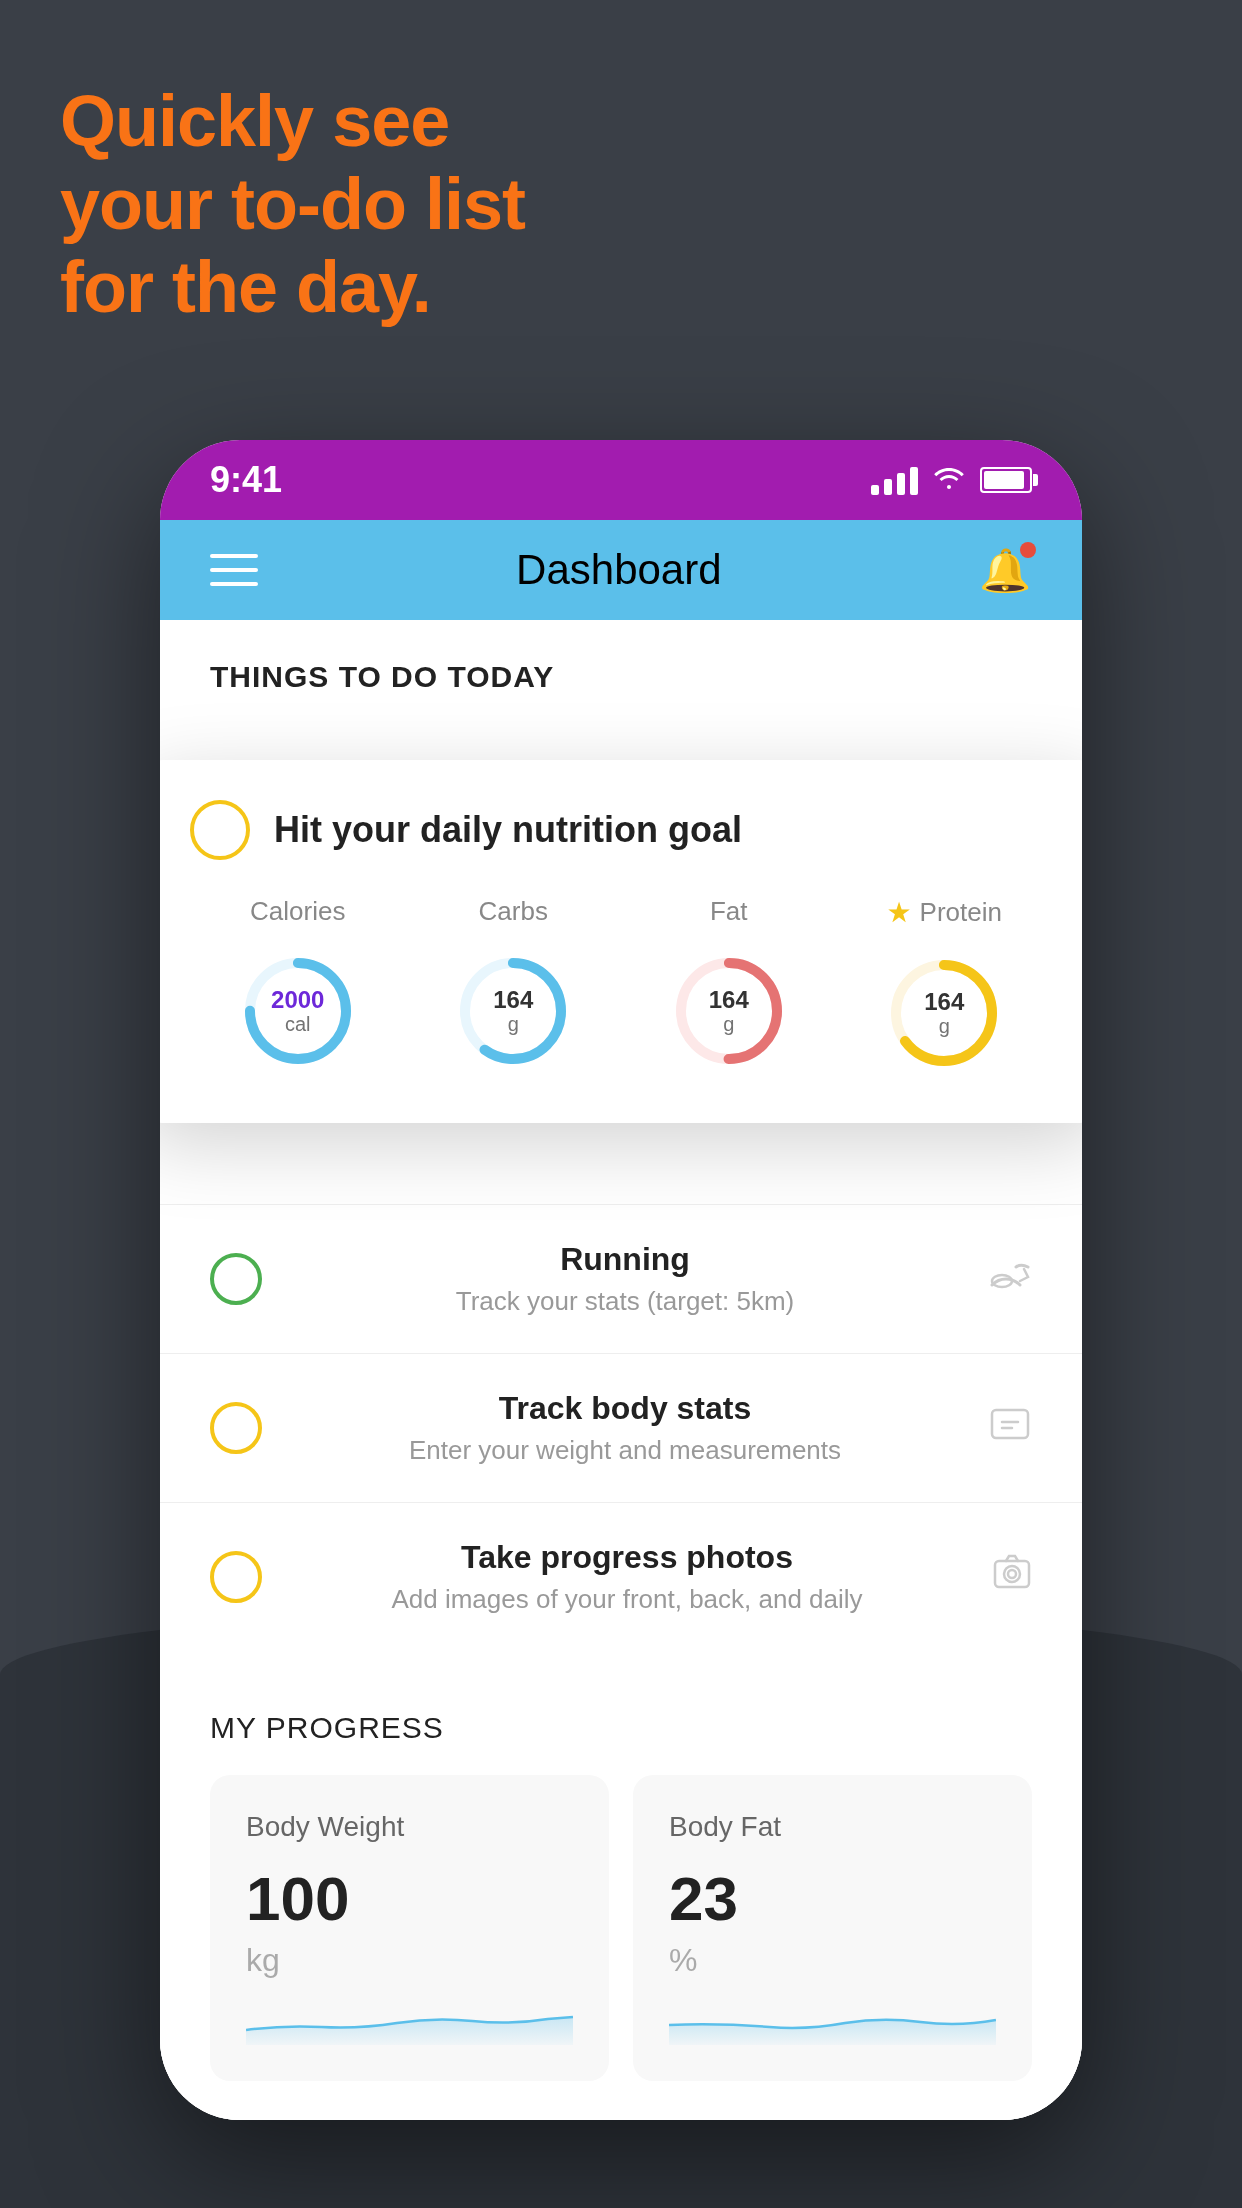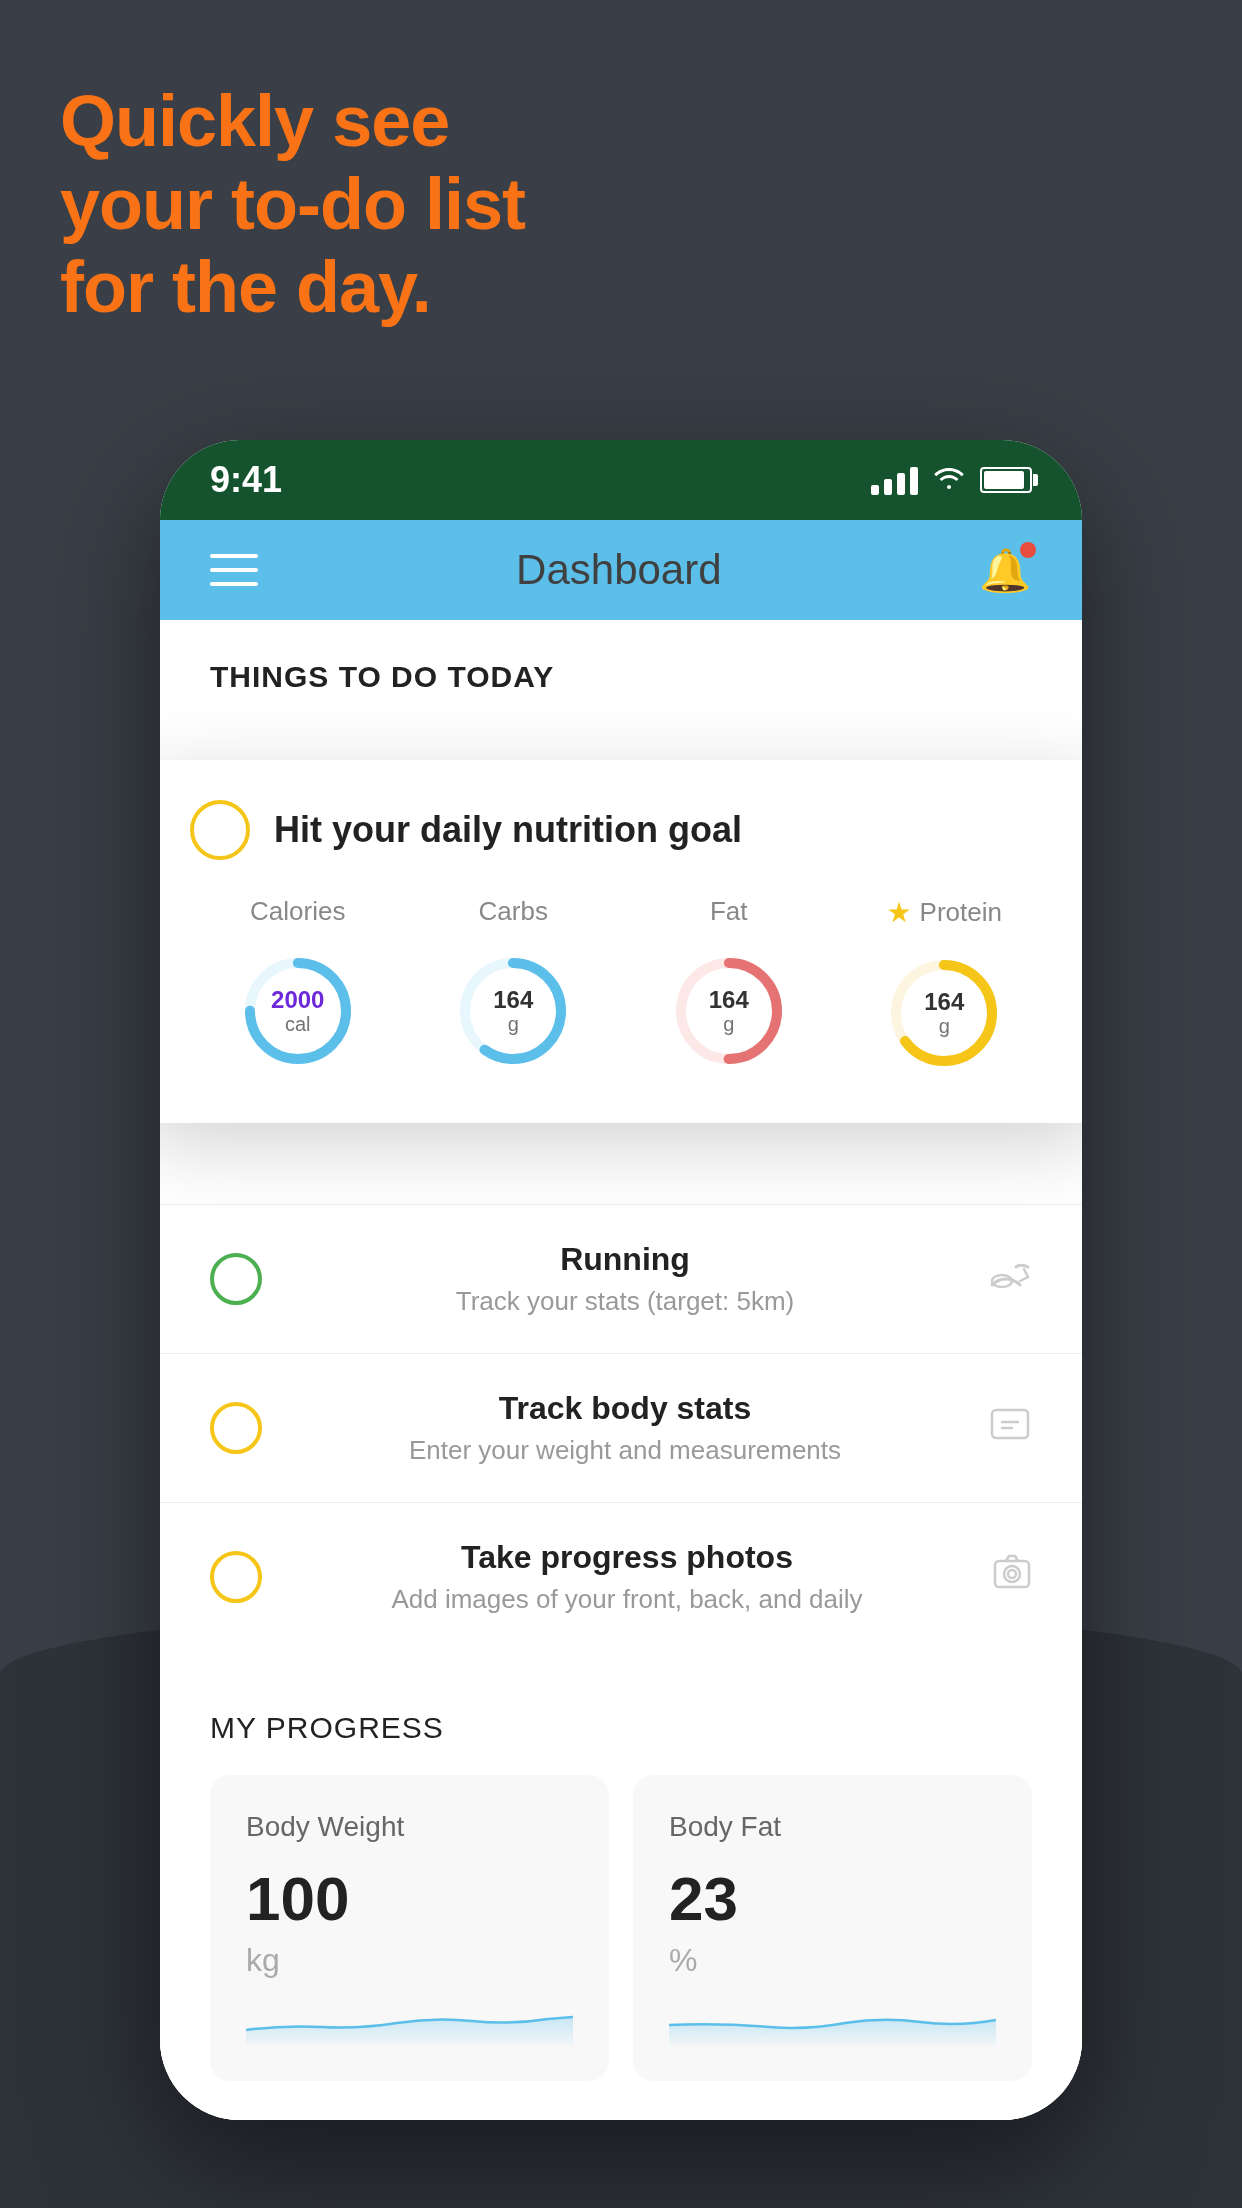--- a/index.html
+++ b/index.html
@@ -32,21 +32,21 @@
       width: 922px;
       height: 1680px;
       background: #f0f0f0;
       border-radius: 80px;
       overflow: hidden;
       box-shadow: 0 40px 120px rgba(0,0,0,0.5);
     }
 
     
     .status-bar {
-      background: #14532d;
+      background: #a21caf;
       height: 80px;
       display: flex;
       align-items: center;
       justify-content: space-between;
       padding: 0 50px;
     }
     .status-time {
       color: #fff;
       font-size: 36px;
       font-weight: 600;
@@ -119,21 +119,21 @@
       cursor: pointer;
     }
     .hamburger span {
       display: block;
       width: 48px;
       height: 4px;
       background: white;
       border-radius: 2px;
     }
     .header-title {
-      color: #404040;
+      color: #000000;
       font-size: 42px;
       font-weight: 500;
     }
     .bell-icon {
       position: relative;
       font-size: 42px;
       color: white;
     }
     .bell-dot {
       position: absolute;

